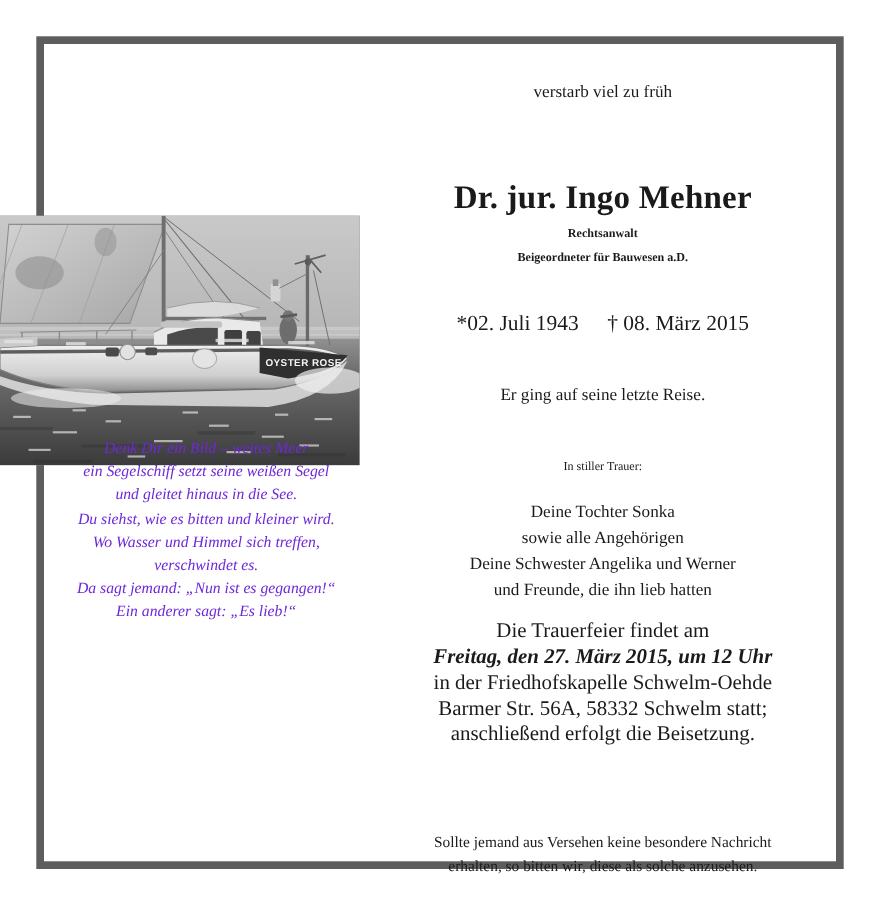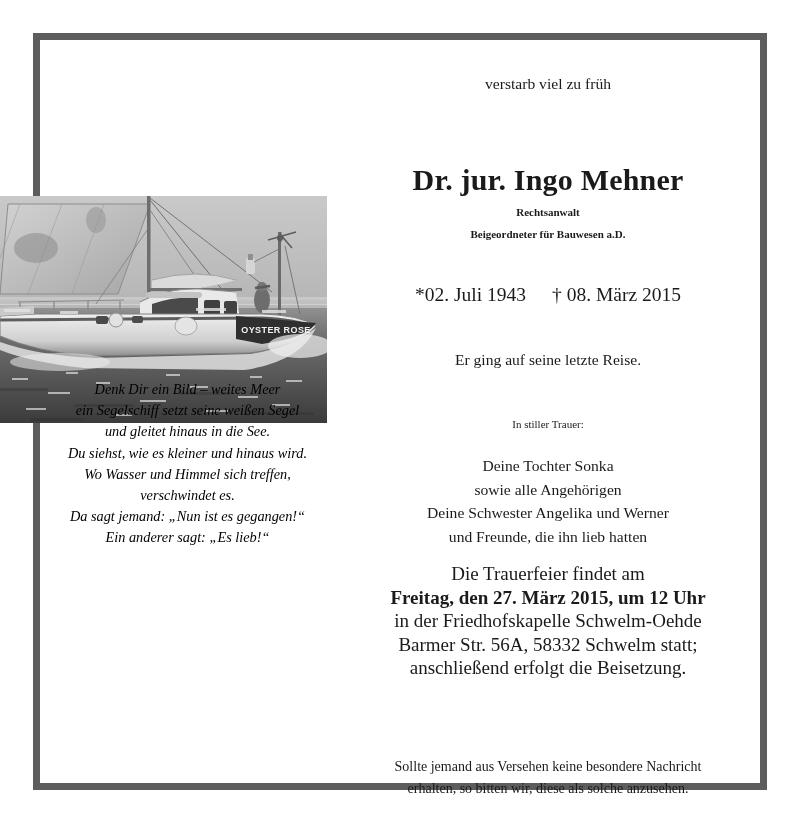--- a/index.html
+++ b/index.html
@@ -48,28 +48,28 @@
     overflow: hidden;
     background: #8e8e8e;
     margin-top: 43px;
   }
   .photo svg { display: block; width: 100%; height: 100%; }
 
   
   .poem {
     position: absolute;
     left: 40px;
-    top: 379px;
+    top: 398px;
     width: 295px;
     z-index: 4;
     text-align: center;
     font-style: italic;
     font-size: 14.3px;
     line-height: 21.2px;
-    color: #000000;
+    color: #6d28d9;
   }
   .poem .line { white-space: nowrap; }
 
   
   .main {
     position: absolute;
     left: 348px;
     top: 0;
     width: 400px;
     height: 821px;
@@ -146,21 +146,21 @@
   }
 
   .service {
     position: absolute;
     top: 562px;
     left: 0;
     width: 400px;
     font-size: 19px;
     line-height: 23.5px;
   }
-  .service .strong { font-weight: bold; }
+  .service .strong { font-weight: bold; font-style: italic; }
 
   .notice {
     position: absolute;
     top: 712px;
     left: -10px;
     width: 420px;
     font-size: 14px;
     line-height: 22px;
     margin-top: 44px;
   }
@@ -296,21 +296,21 @@
         <rect x="196" y="112" width="30" height="3"></rect>
         <rect x="262" y="114" width="24" height="3"></rect>
       </g>
     </svg>
   </div>
 
   <div class="poem">
     <div class="line">Denk Dir ein Bild – weites Meer</div>
     <div class="line">ein Segelschiff setzt seine weißen Segel</div>
     <div class="line">und gleitet hinaus in die See.</div>
-    <div class="line">Du siehst, wie es kleiner und hinaus wird.</div>
+    <div class="line">Du siehst, wie es bitten und kleiner wird.</div>
     <div class="line">Wo Wasser und Himmel sich treffen,</div>
     <div class="line">verschwindet es.</div>
     <div class="line">Da sagt jemand: „Nun ist es gegangen!“</div>
     <div class="line">Ein anderer sagt: „Es lieb!“</div>
   </div>
 
   <div class="main">
 
     <div class="intro">
       <div>verstarb viel zu früh</div>

